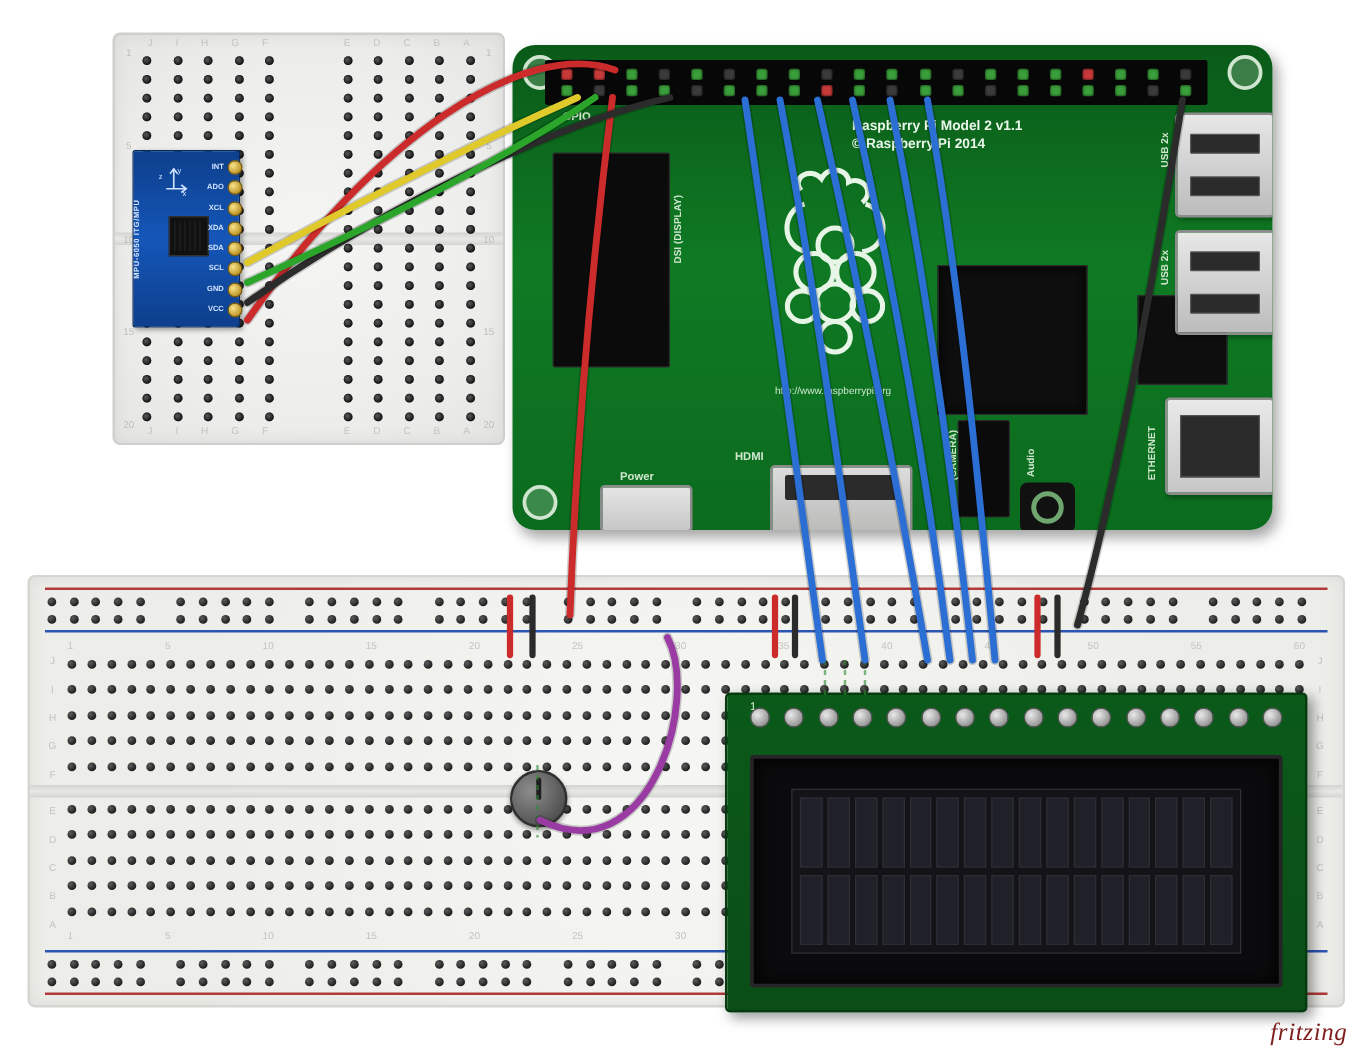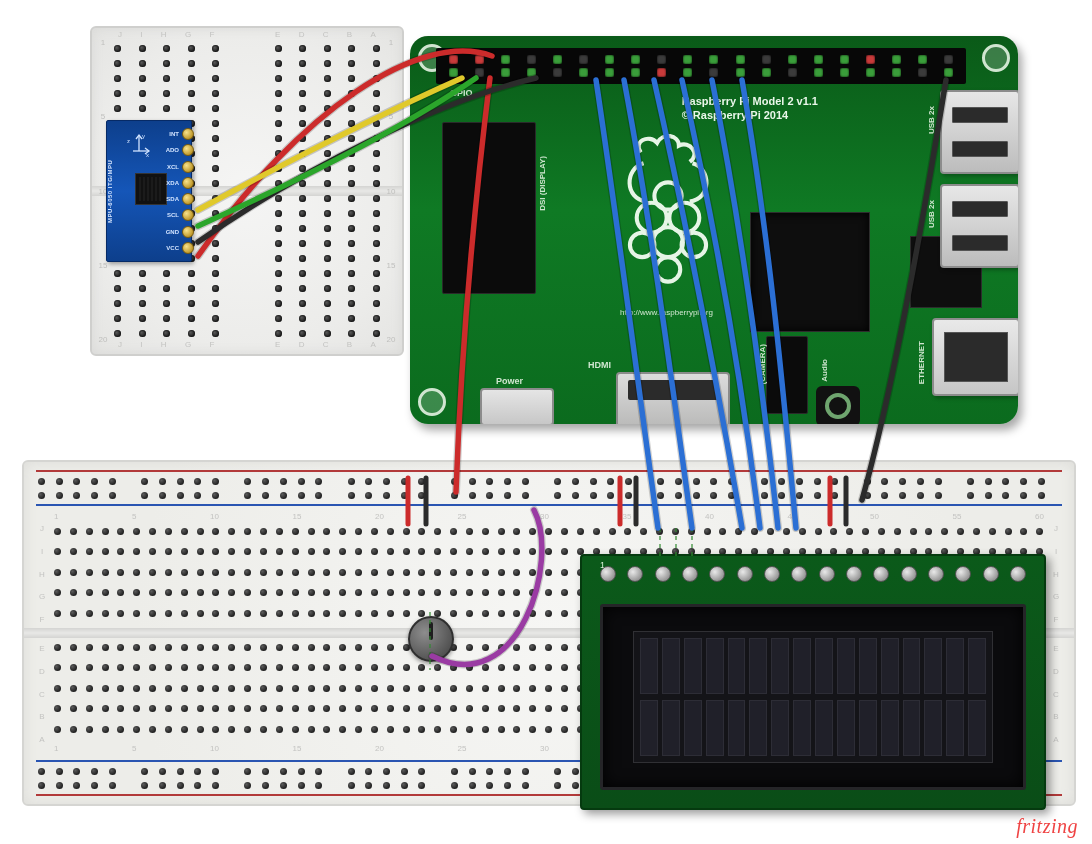--- a/index.html
+++ b/index.html
@@ -257,21 +257,21 @@
   .w-blu{ stroke:#2b6fd4; }
   .w-pur{ stroke:#9a3ba3; }
   .wire{ fill:none; stroke-width:5.5; stroke-linecap:round; }
   .wire.shad{ stroke:#000; opacity:.18; stroke-width:8; }
   .jgreen{ stroke:#2f8a2f; stroke-width:2; stroke-dasharray:4 4; opacity:.6;}
   .jshort{ stroke-width:5; stroke-linecap:round;}
 
   
   .fritzing{
     position:absolute; right:14px; bottom:6px; font-size:20px; font-style:italic;
-    color:#ef4444; letter-spacing:.5px; font-family: "Segoe Script","Comic Sans MS",cursive;
+    color:#7f1d1d; letter-spacing:.5px; font-family: "Segoe Script","Comic Sans MS",cursive;
   }
 </style>
 </head>
 <body>
 <div class="stage">
 
   <div class="bb-small">
     <div class="notch"></div>
     <div class="col-letters" style="top:2px;">
       <span>J</span>

